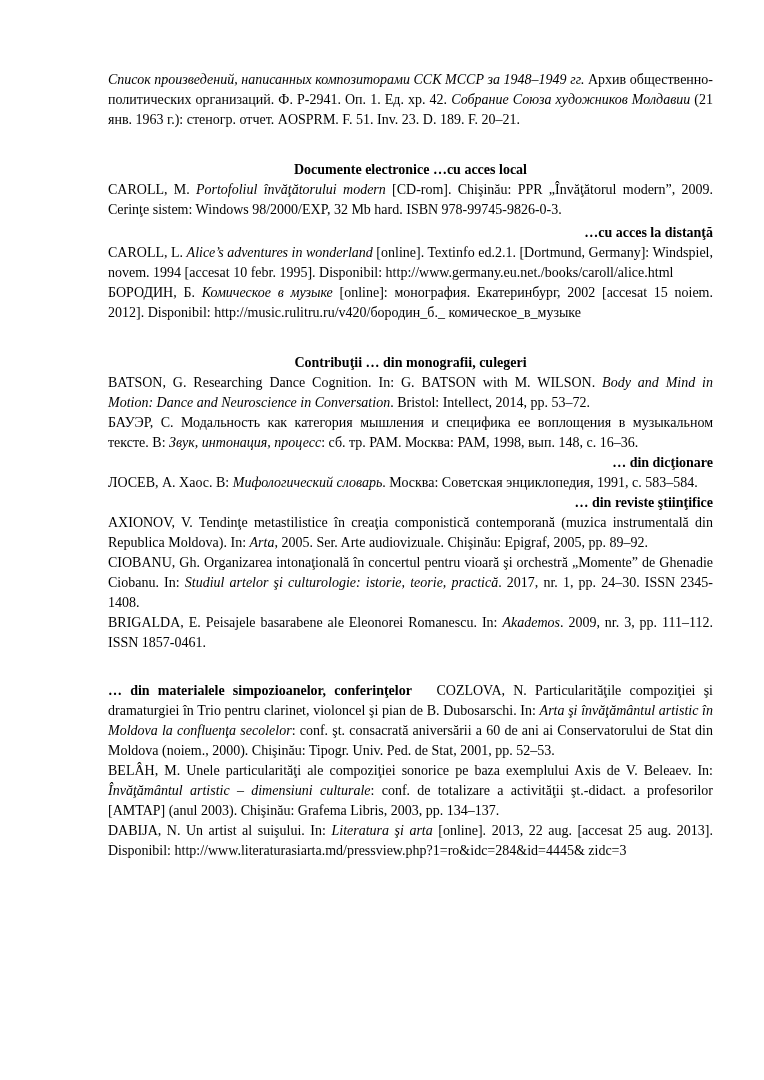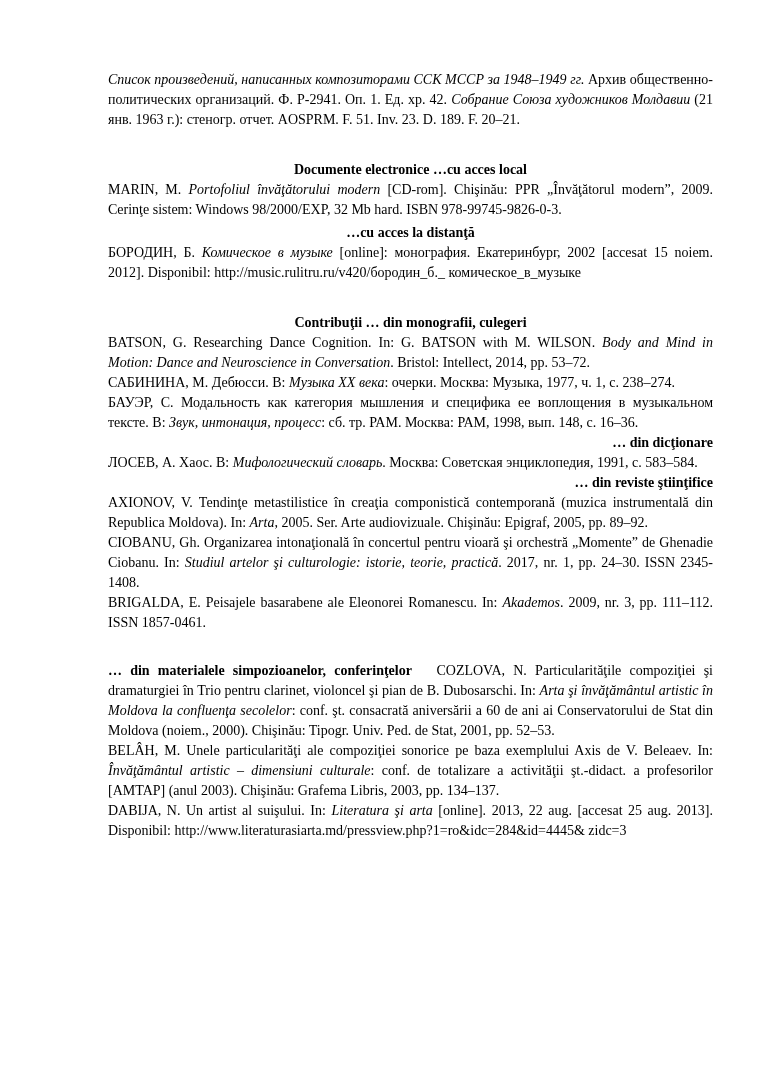--- a/index.html
+++ b/index.html
@@ -28,43 +28,43 @@
     text-align: center;
     font-weight: 700;
     margin-top: 30px;
   }
   .doc p.h-left {
     text-align: right;
     font-weight: 700;
     margin-top: 0;
   }
   .doc p.h-left-tight {
-    text-align: center;
+    text-align: right;
     font-weight: 700;
     margin-top: 3px;
   }
   .doc p.para-gap {
     margin-top: 28px;
   }
   .it { font-style: italic; }
   .bd { font-weight: 700; }
 </style>
 </head>
 <body>
 
 <div class="page">
   <div class="doc" id="doc-content">
       <p class="para"><span class="it">Список произведений, написанных композиторами ССК МССР за 1948–1949 гг.</span><span> Архив общественно-политических организаций. Ф. Р-2941. Оп. 1. Ед. хр. 42. </span><span class="it">Собрание Союза художников Молдавии</span><span> (21 янв. 1963 г.): стеногр. отчет. AOSPRM. F. 51. Inv. 23. D. 189. F. 20–21.</span></p>
       <p class="h-center"><span class="bd">Documente electronice …cu acces local</span></p>
-      <p class="para"><span>MARIN, M. </span><span class="it">Portofoliul învăţătorului modern</span><span> [CD-rom]. Chişinău: PPR „Învăţătorul modern”, 2009. Cerinţe sistem: Windows 98/2000/EXP, 32 Mb hard. ISBN 978-99745-9826-0-3.</span></p>
+      <p class="para"><span>CAROLL, M. </span><span class="it">Portofoliul învăţătorului modern</span><span> [CD-rom]. Chişinău: PPR „Învăţătorul modern”, 2009. Cerinţe sistem: Windows 98/2000/EXP, 32 Mb hard. ISBN 978-99745-9826-0-3.</span></p>
       <p class="h-left-tight"><span class="bd">…cu acces la distanţă</span></p>
+      <p class="para"><span>CAROLL, L. </span><span class="it">Alice’s adventures in wonderland</span><span> [online]. Textinfo ed.2.1. [Dortmund, Germany]: Windspiel, novem. 1994 [accesat 10 febr. 1995]. Disponibil: http://www.germany.eu.net./books/caroll/alice.html</span></p>
       <p class="para"><span>БОРОДИН, Б. </span><span class="it">Комическое в музыке</span><span> [online]: монография. Екатеринбург, 2002 [accesat 15 noiem. 2012]. Disponibil: http://music.rulitru.ru/v420/бородин_б._ комическое_в_музыке</span></p>
       <p class="h-center"><span class="bd">Contribuţii … din monografii, culegeri</span></p>
       <p class="para"><span>BATSON, G. Researching Dance Cognition. In: G. BATSON with M. WILSON. </span><span class="it">Body and Mind in Motion: Dance and Neuroscience in Conversation</span><span>. Bristol: Intellect, 2014, pp. 53–72.</span></p>
-      <p class="para"><span>САБИНИНА, М. Дебюсси. В: </span><span class="it">Музыка XX века</span><span>: очерки. Москва: Музыка, 1977, ч. 1, с. 238–274.</span></p>
       <p class="para"><span>БАУЭР, С. Модальность как категория мышления и специфика ее воплощения в музыкальном тексте. В: </span><span class="it">Звук, интонация, процесс</span><span>: сб. тр. РАМ. Москва: РАМ, 1998, вып. 148, с. 16–36.</span></p>
       <p class="h-left"><span class="bd">… din dicţionare</span></p>
       <p class="para"><span>ЛОСЕВ, А. Хаос. В: </span><span class="it">Мифологический словарь</span><span>. Москва: Советская энциклопедия, 1991, с. 583–584.</span></p>
       <p class="h-left"><span class="bd">… din reviste ştiinţifice</span></p>
       <p class="para"><span>AXIONOV, V. Tendinţe metastilistice în creaţia componistică contemporană (muzica instrumentală din Republica Moldova). In: </span><span class="it">Arta</span><span>, 2005. Ser. Arte audiovizuale. Chişinău: Epigraf, 2005, pp. 89–92.</span></p>
       <p class="para"><span>CIOBANU, Gh. Organizarea intonaţională în concertul pentru vioară şi orchestră „Momente” de Ghenadie Ciobanu. In: </span><span class="it">Studiul artelor şi culturologie: istorie, teorie, practică</span><span>. 2017, nr. 1, pp. 24–30. ISSN 2345-1408.</span></p>
       <p class="para"><span>BRIGALDA, E. Peisajele basarabene ale Eleonorei Romanescu. In: </span><span class="it">Akademos</span><span>. 2009, nr. 3, pp. 111–112. ISSN 1857-0461.</span></p>
       <p class="para-gap"><span class="bd">… din materialele simpozioanelor, conferinţelor</span><span>&nbsp;&nbsp; COZLOVA, N. Particularităţile compoziţiei şi dramaturgiei în Trio pentru clarinet, violoncel şi pian de B. Dubosarschi. In: </span><span class="it">Arta şi învăţământul artistic în Moldova la confluenţa secolelor</span><span>: conf. şt. consacrată aniversării a 60 de ani ai Conservatorului de Stat din Moldova (noiem., 2000). Chişinău: Tipogr. Univ. Ped. de Stat, 2001, pp. 52–53.</span></p>
       <p class="para"><span>BELÂH, M. Unele particularităţi ale compoziţiei sonorice pe baza exemplului Axis de V. Beleaev. In: </span><span class="it">Învăţământul artistic – dimensiuni culturale</span><span>: conf. de totalizare a activităţii şt.-didact. a profesorilor [AMTAP] (anul 2003). Chişinău: Grafema Libris, 2003, pp. 134–137.</span></p>
       <p class="para"><span>DABIJA, N. Un artist al suişului. In: </span><span class="it">Literatura şi arta</span><span> [online]. 2013, 22 aug. [accesat 25 aug. 2013]. Disponibil: http://www.literaturasiarta.md/pressview.php?1=ro&amp;idc=284&amp;id=4445&amp; zidc=3</span></p>

